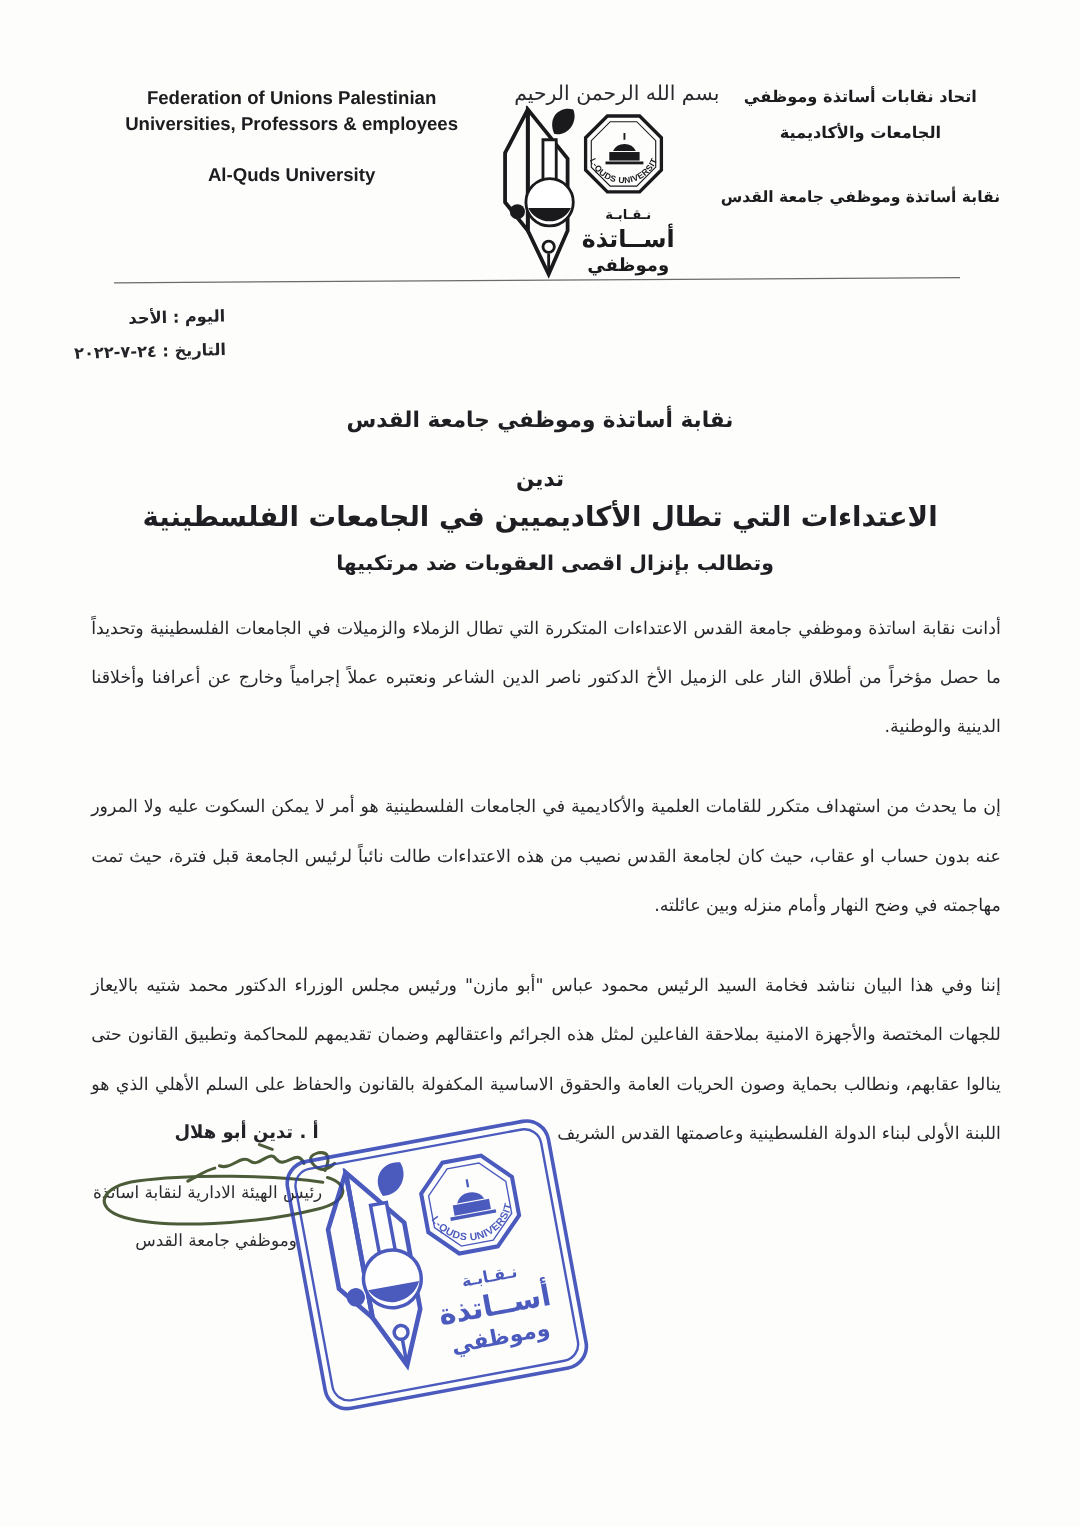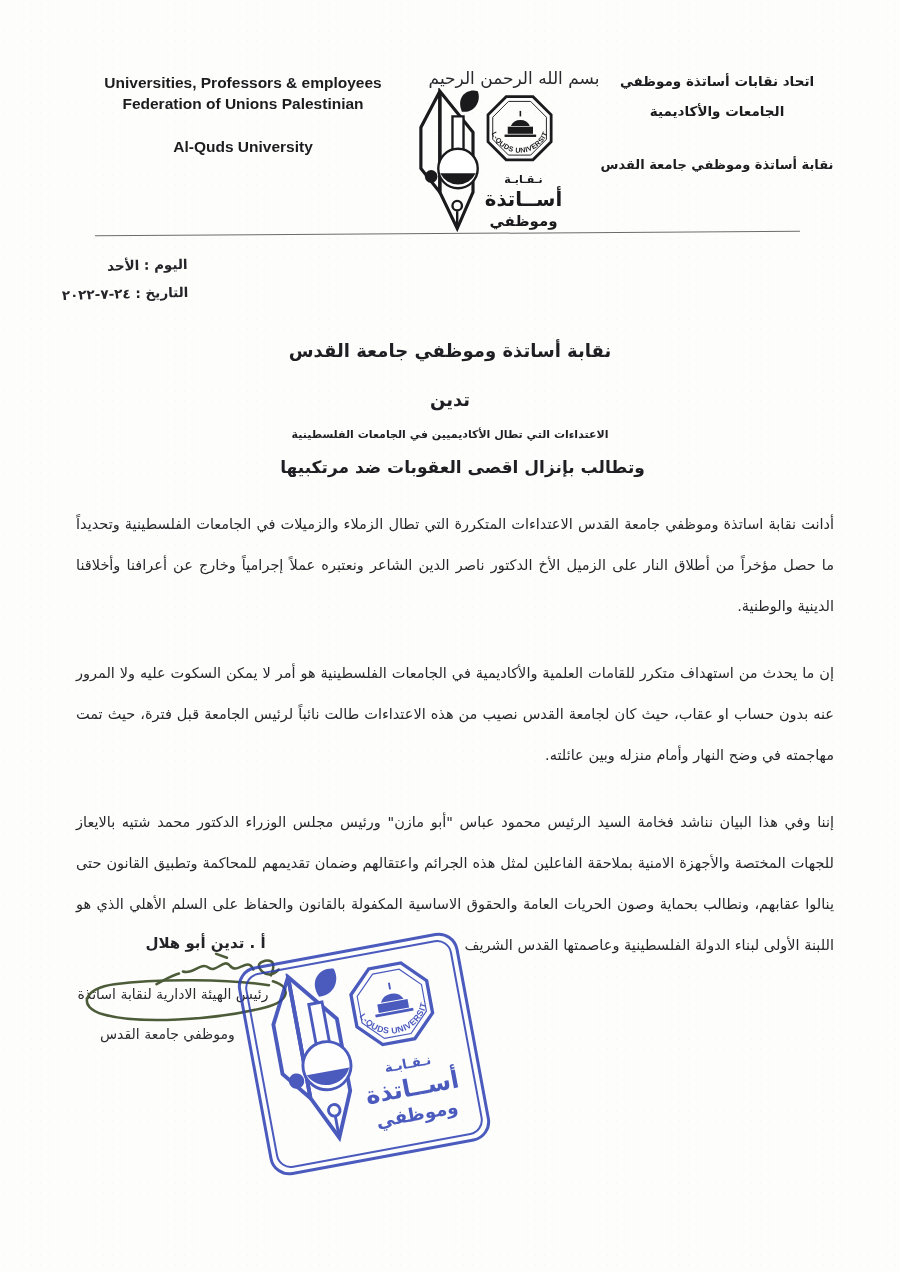--- a/index.html
+++ b/index.html
@@ -50,21 +50,21 @@
     transform:rotate(-1.4deg); color:#242328;
   }
 
   
   .title-block {
     position:absolute; left:0; top:340px; width:900px; text-align:center;
     font-weight:bold; color:#1f1e22;
   }
   .title-block .t1 { font-size:18px; }
   .title-block .t2 { font-size:18px; margin-top:28px; }
-  .title-block .t3 { font-size:11px; margin-top:18px; }
+  .title-block .t3 { font-size:23px; margin-top:8px; }
   .title-block .t4 { font-size:17px; margin-top:16px;padding-left:25px; }
 
   
   .body-text {
     position:absolute; left:76px; top:504px; width:758px;
     direction:rtl; text-align:justify;
     font-size:14.5px; line-height:41px; color:#28272b;
   }
   .body-text p { margin-bottom:26px; }
 
@@ -75,21 +75,21 @@
   }
   .sig-scribble {
     position:absolute; left:60px; top:948px; width:238px; height:90px; z-index:2;
   }
   .sig-title1 {
     position:absolute; left:62px; top:986px; width:222px;
     direction:rtl; text-align:center; font-size:14px; color:#2b2a2f; z-index:1;
   }
   .sig-title2 {
     position:absolute; left:100px; top:1026px; width:160px;
-    direction:rtl; text-align:left; font-size:14px; color:#2b2a2f; z-index:1;
+    direction:rtl; text-align:center; font-size:14px; color:#2b2a2f; z-index:1;
   }
 
   
   .stamp {
     position:absolute; left:252px; top:948px; width:224px; height:212px;
     transform:rotate(-10.5deg); z-index:3; opacity:0.85;
     border:3.5px solid #2c3eb3; border-radius:20px;
     color:#2c3eb3;
   }
   .stamp-inner {
@@ -137,22 +137,22 @@
         <text x="150" y="149" font-size="25">أســاتذة</text>
         <text x="150" y="175" font-size="19">وموظفي</text>
       </g>
     </symbol>
   </defs>
 </svg>
 
 <div class="page">
 
   <div class="hdr-en en">
+    <div>Federation of Unions Palestinian</div>
     <div>Universities, Professors &amp; employees</div>
-    <div>Federation of Unions Palestinian</div>
     <div class="gap"></div>
     <div>Al-Quds University</div>
   </div>
 
   <div class="bismillah ar">بسم الله الرحمن الرحيم</div>
 
   <svg class="logo-header" viewBox="0 0 210 190" xmlns="http://www.w3.org/2000/svg" xmlns:xlink="http://www.w3.org/1999/xlink">
     <use xlink:href="#union-logo" href="#union-logo"></use>
   </svg>
 

